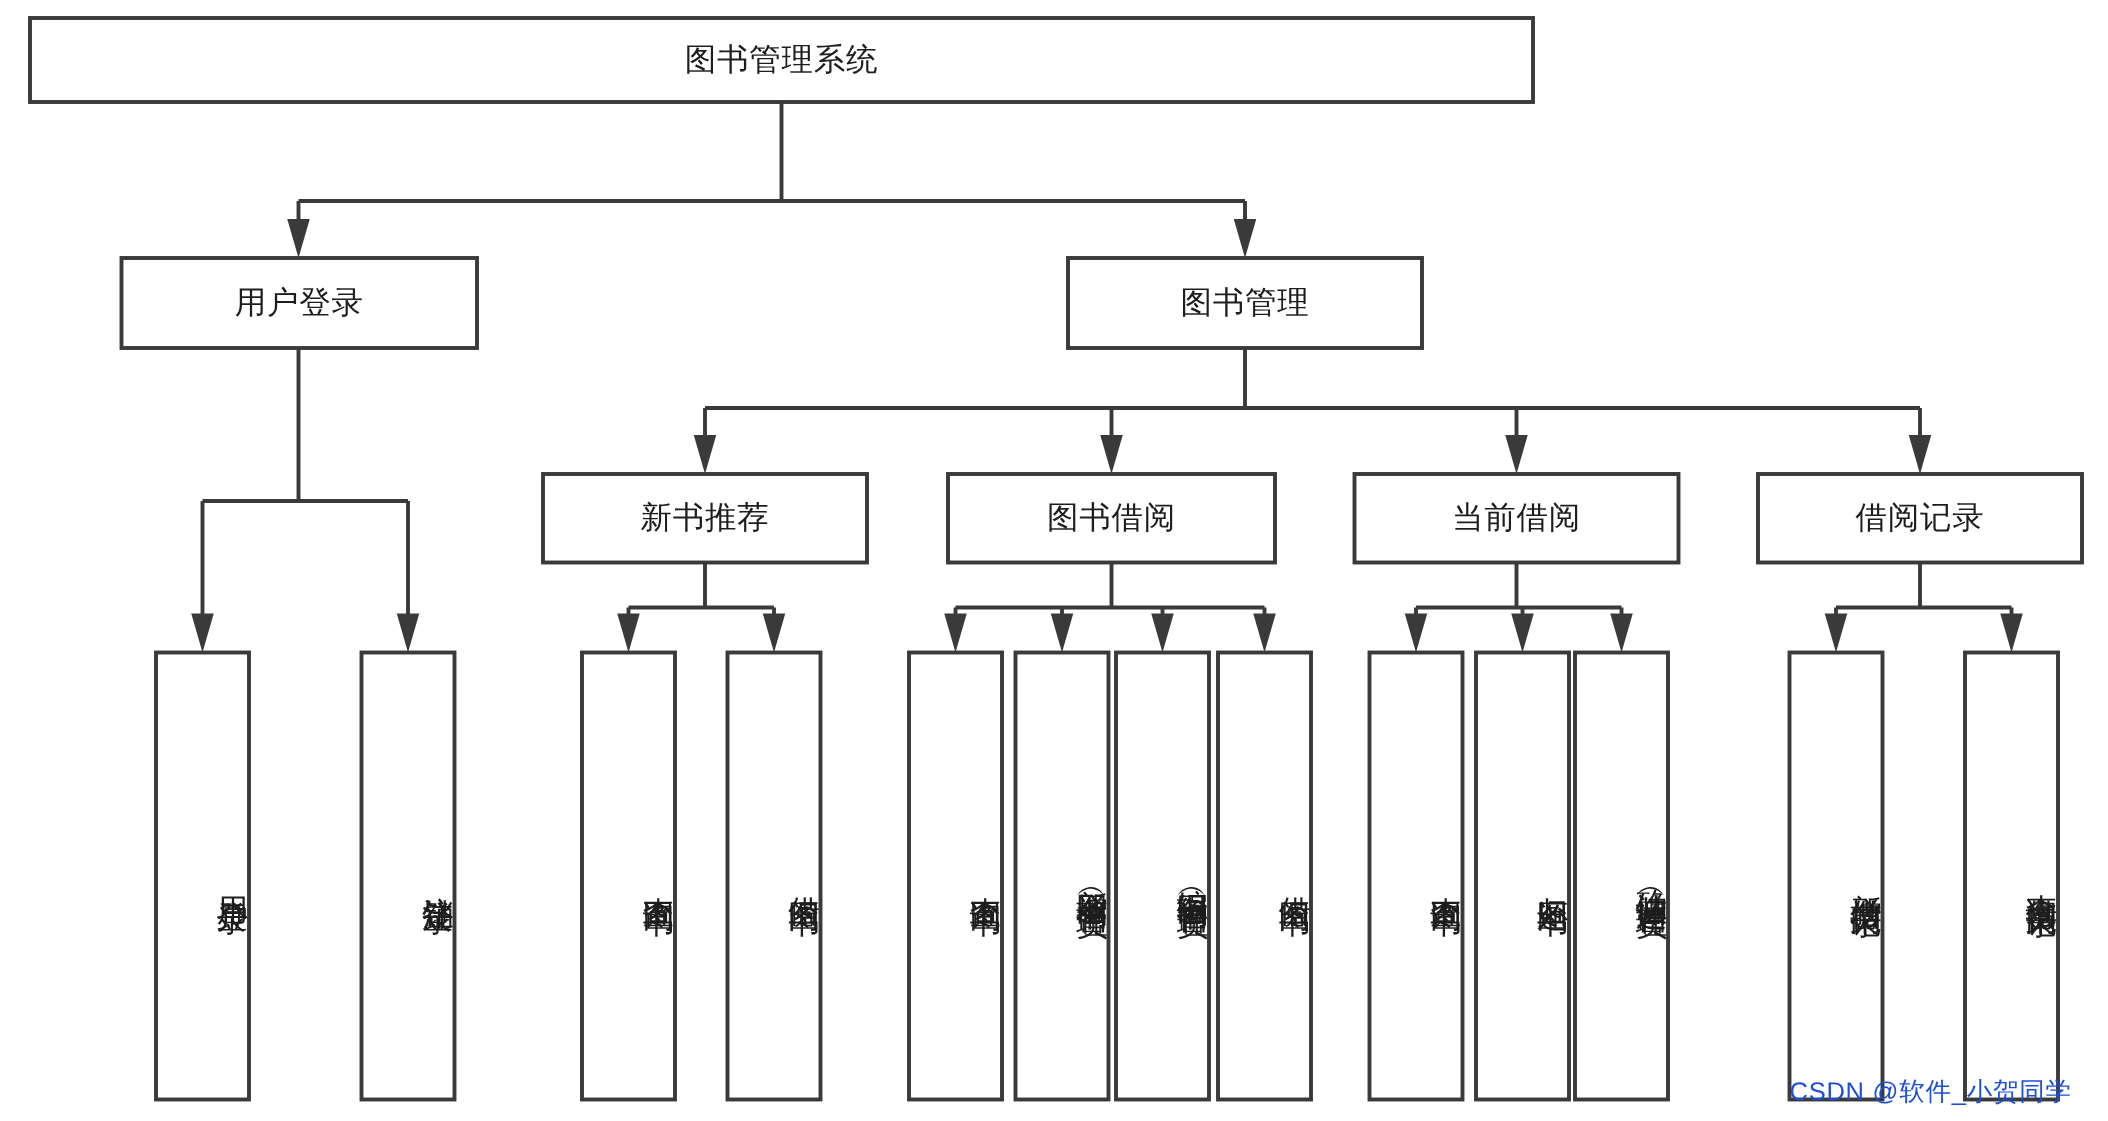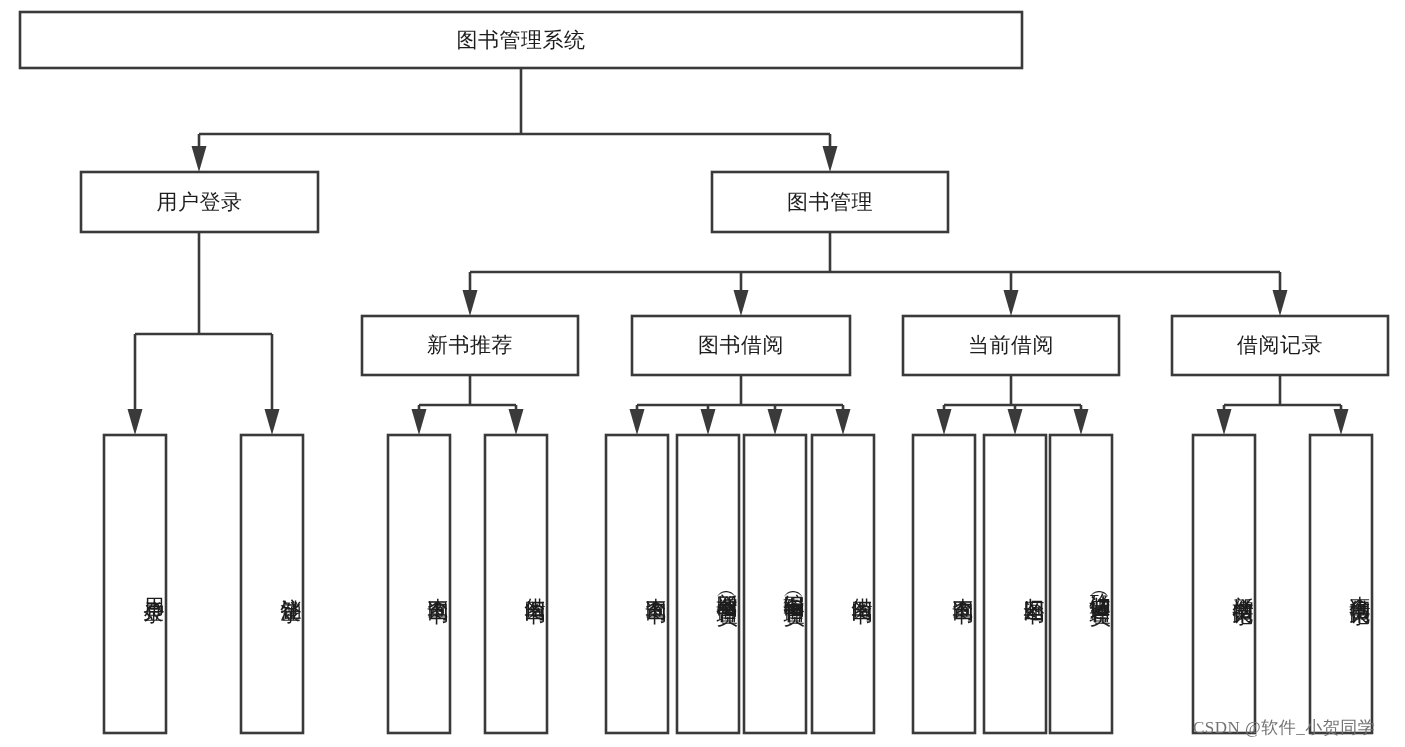--- a/index.html
+++ b/index.html
@@ -65,23 +65,23 @@
     letter-spacing: 2px;
     text-align: center;
     white-space: nowrap;
     pointer-events: none;
     display: flex;
     align-items: flex-start;
     justify-content: center;
   }
   .watermark {
     position: absolute;
-    font-family: Liberation Serif, serif;
+    font-family: Liberation Sans, sans-serif;
     font-size: 17px;
-    color: #737373;
+    color: #1d4ed8;
     white-space: nowrap;
     letter-spacing: 0.5px;
   }
 </style>
 </head>
 <body>
 
 <div id="diagram-root">
 
   <svg class="diagram-canvas" viewBox="0 0 1405 747">

